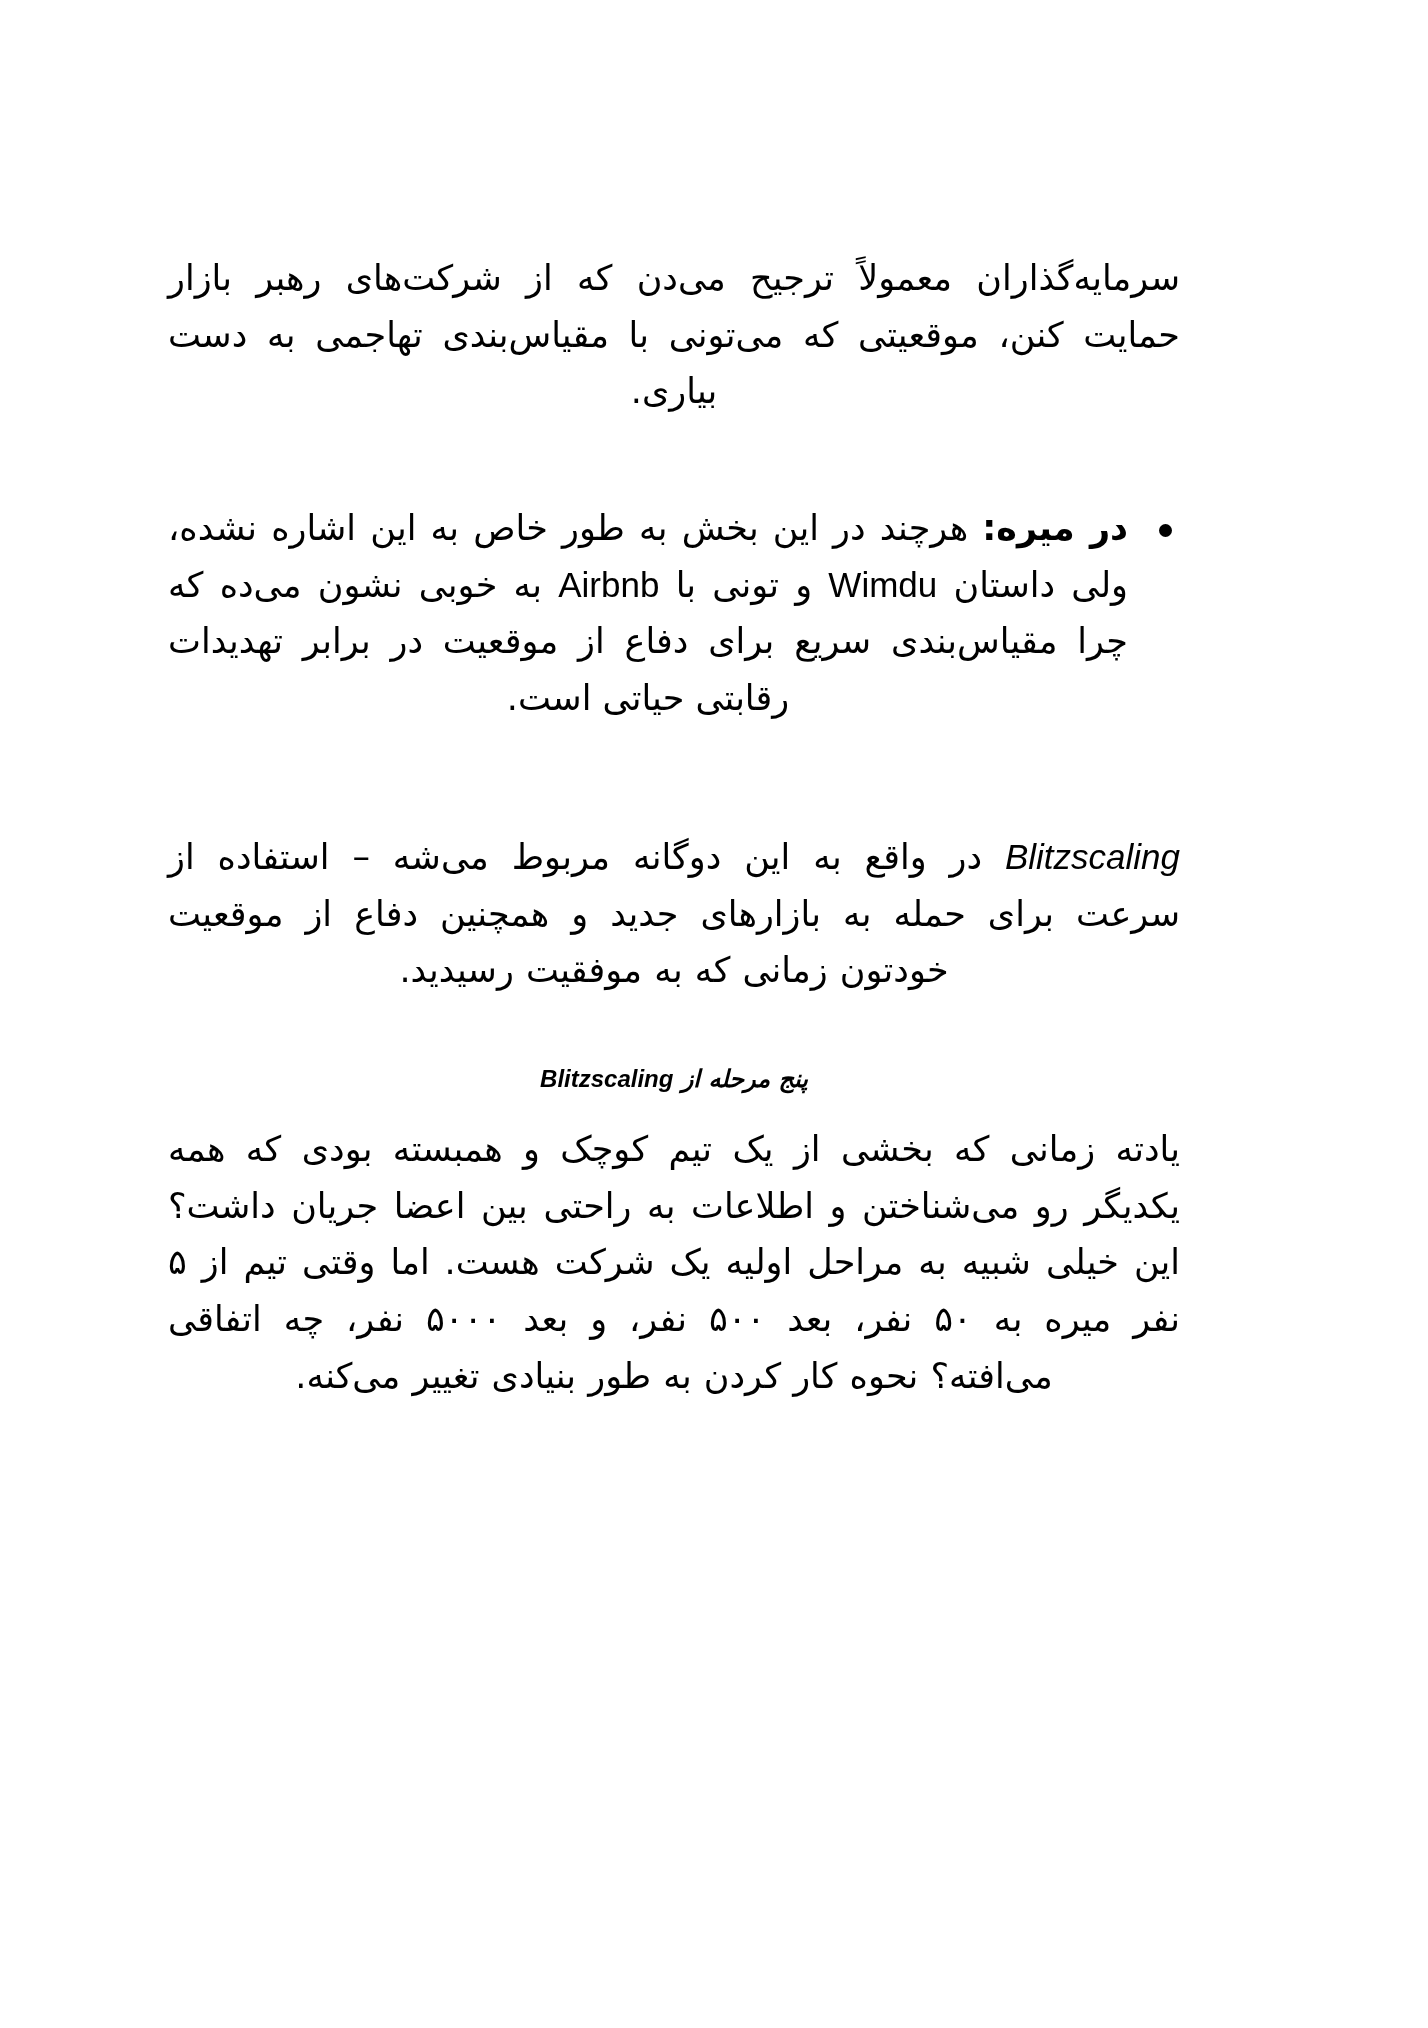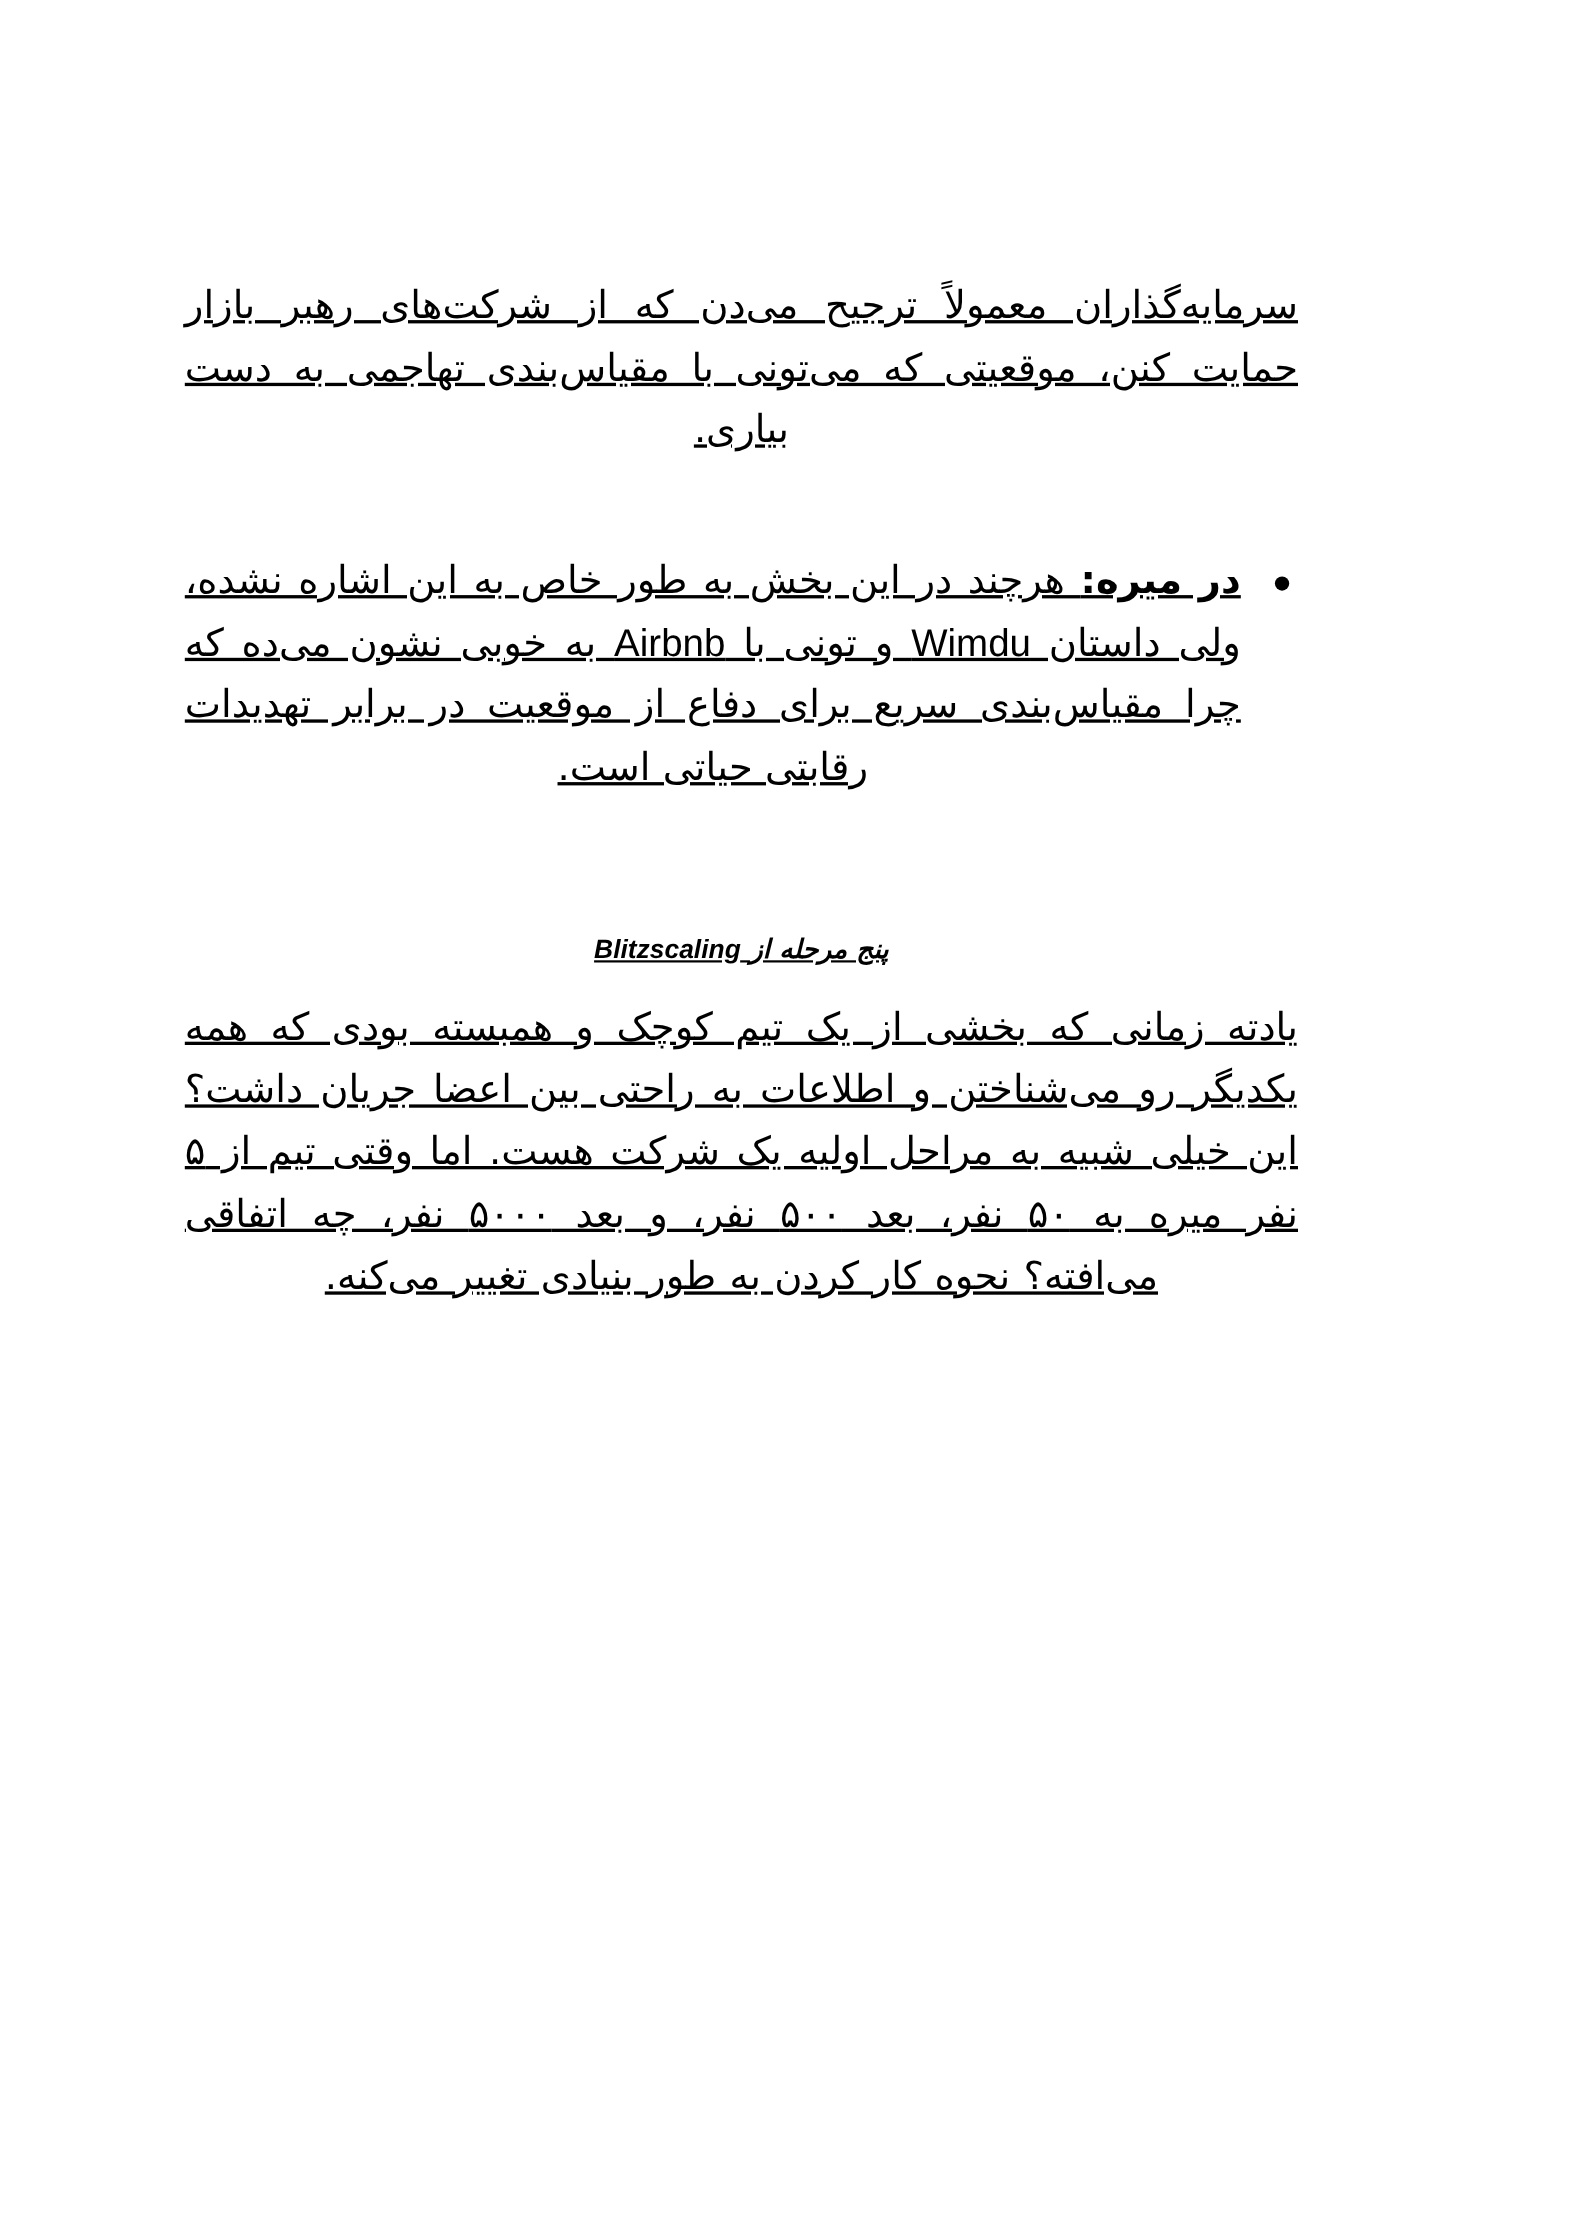--- a/index.html
+++ b/index.html
@@ -16,21 +16,20 @@
     -webkit-font-smoothing: antialiased;
   }
   .page {
     position: relative;
     width: 1428px;
     height: 2028px;
     background: #ffffff;
     box-sizing: border-box;
     padding: 250px 248px 0 168px;
     overflow: hidden;
-    text-decoration: underline;
   }
   .doc-body {
     direction: rtl;
     text-align: justify;
     text-align-last: center;
   }
   p.para {
     margin: 0 0 46px 0;
     font-size: 35px;
     line-height: 1.62;
@@ -106,20 +105,21 @@
 
     <ul class="bullets">
       <li>
         <span class="bullet-dot"></span>
         <span class="b">در میره:</span><span> هرچند در این بخش به طور خاص به این اشاره نشده، ولی داستان </span><span class="latin">Wimdu</span><span> و تونی با </span><span class="latin">Airbnb</span><span> به خوبی نشون می‌ده که چرا مقیاس‌بندی سریع برای دفاع از موقعیت در برابر تهدیدات رقابتی حیاتی است.</span>
       </li>
     </ul>
 
     <div class="spacer-lg"></div>
 
+    <p class="para"><span class="latin-i">Blitzscaling</span><span> در واقع به این دوگانه مربوط می‌شه – استفاده از سرعت برای حمله به بازارهای جدید و همچنین دفاع از موقعیت خودتون زمانی که به موفقیت رسیدید.</span></p>
 
 
     <div class="spacer-sm"></div>
 
     <h4 class="subhead"><span>پنج مرحله از</span> <span class="latin-i">Blitzscaling</span></h4>
 
     <p class="para">یادته زمانی که بخشی از یک تیم کوچک و همبسته بودی که همه یکدیگر رو می‌شناختن و اطلاعات به راحتی بین اعضا جریان داشت؟ این خیلی شبیه به مراحل اولیه یک شرکت هست. اما وقتی تیم از ۵ نفر میره به ۵۰ نفر، بعد ۵۰۰ نفر، و بعد ۵۰۰۰ نفر، چه اتفاقی می‌افته؟ نحوه کار کردن به طور بنیادی تغییر می‌کنه.</p>
 
   </div>
 </div>

